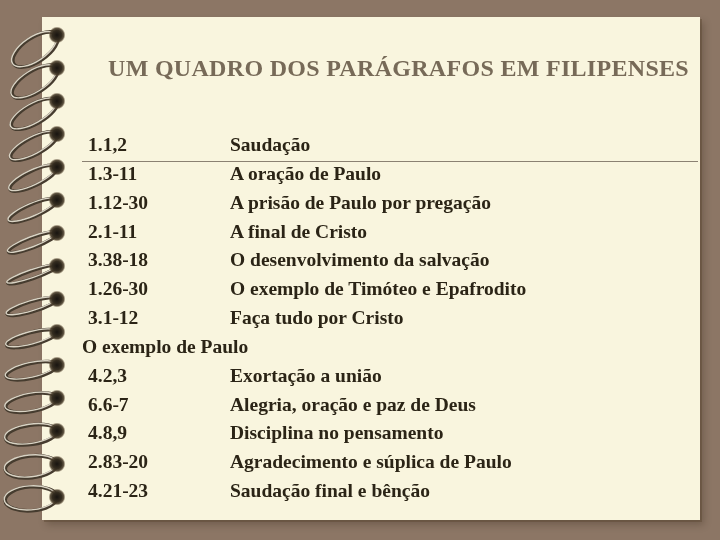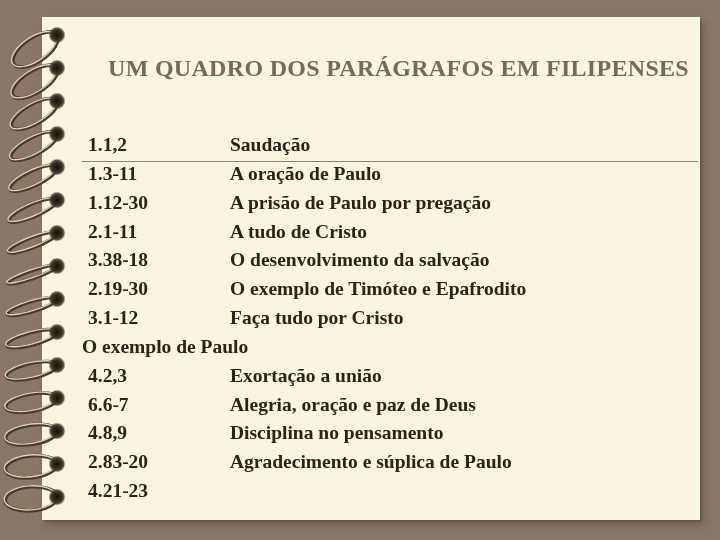--- a/index.html
+++ b/index.html
@@ -86,28 +86,28 @@
         <div class="row">
           <span class="ref">1.3-11</span>
           <span class="desc">A oração de Paulo</span>
         </div>
         <div class="row">
           <span class="ref">1.12-30</span>
           <span class="desc">A prisão de Paulo por pregação</span>
         </div>
         <div class="row">
           <span class="ref">2.1-11</span>
-          <span class="desc">A tudo de Cristo</span>
+          <span class="desc">A final de Cristo</span>
         </div>
         <div class="row">
           <span class="ref">3.38-18</span>
           <span class="desc">O desenvolvimento da salvação</span>
         </div>
         <div class="row">
-          <span class="ref">2.19-30</span>
+          <span class="ref">1.26-30</span>
           <span class="desc">O exemplo de Timóteo e Epafrodito</span>
         </div>
         <div class="row">
           <span class="ref">3.1-12</span>
           <span class="desc">Faça tudo por Cristo</span>
         </div>
         <div class="row">
           <span class="desc">O exemplo de Paulo</span>
         </div>
         <div class="row">
@@ -121,20 +121,21 @@
         <div class="row">
           <span class="ref">4.8,9</span>
           <span class="desc">Disciplina no pensamento</span>
         </div>
         <div class="row">
           <span class="ref">2.83-20</span>
           <span class="desc">Agradecimento e súplica de Paulo</span>
         </div>
         <div class="row">
           <span class="ref">4.21-23</span>
+          <span class="desc">Saudação final e bênção</span>
         </div>
       </div>
   </div>
 
   <svg class="binding" viewBox="0 0 90 540" xmlns="http://www.w3.org/2000/svg">
     <defs>
       <radialGradient id="holeGrad">
         <stop offset="0%" stop-color="#181410"></stop>
         <stop offset="55%" stop-color="#342c1f"></stop>
         <stop offset="80%" stop-color="#463a28" stop-opacity="0.85"></stop>

